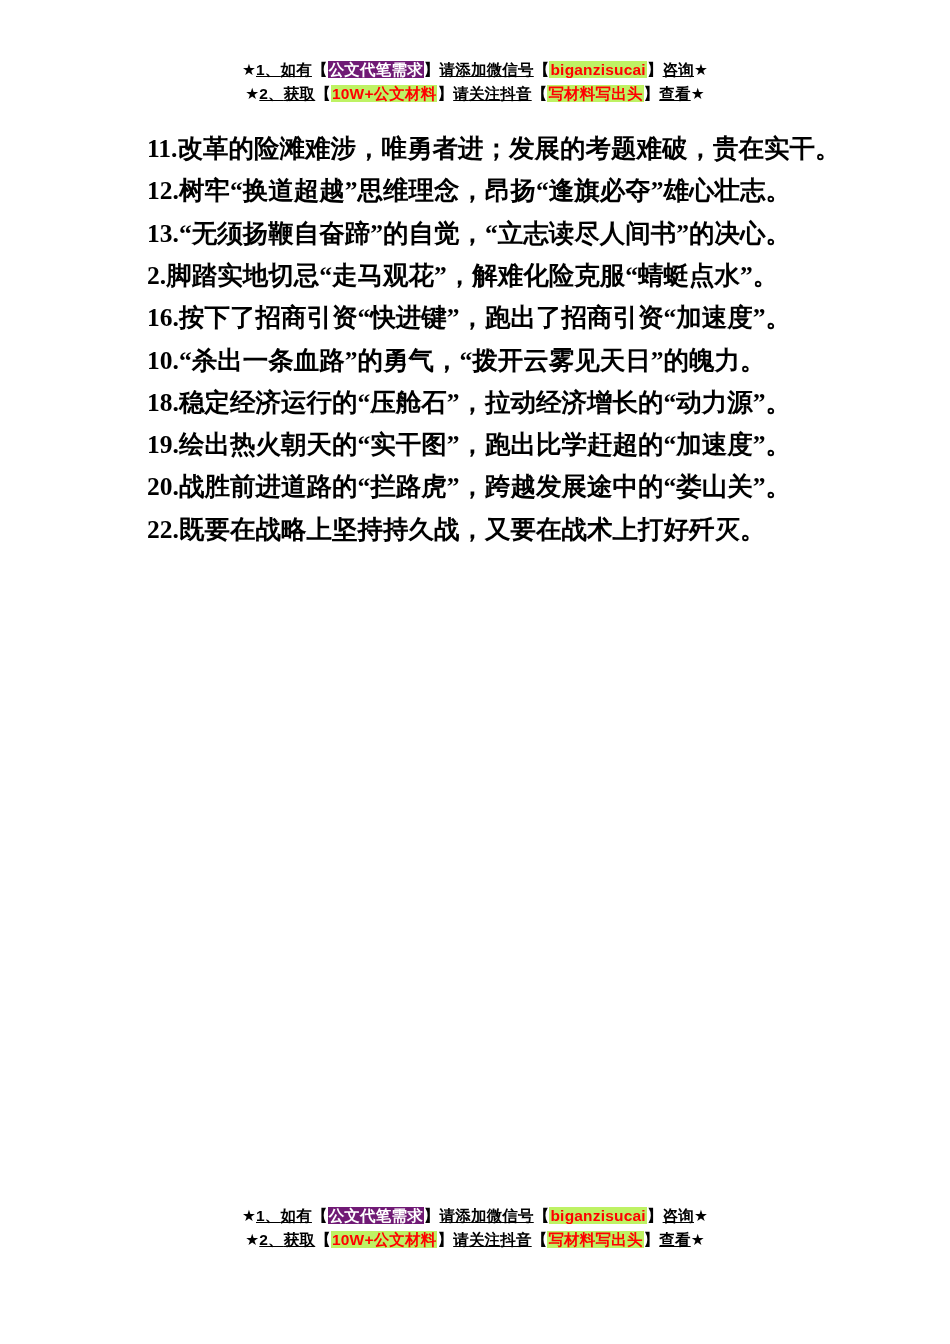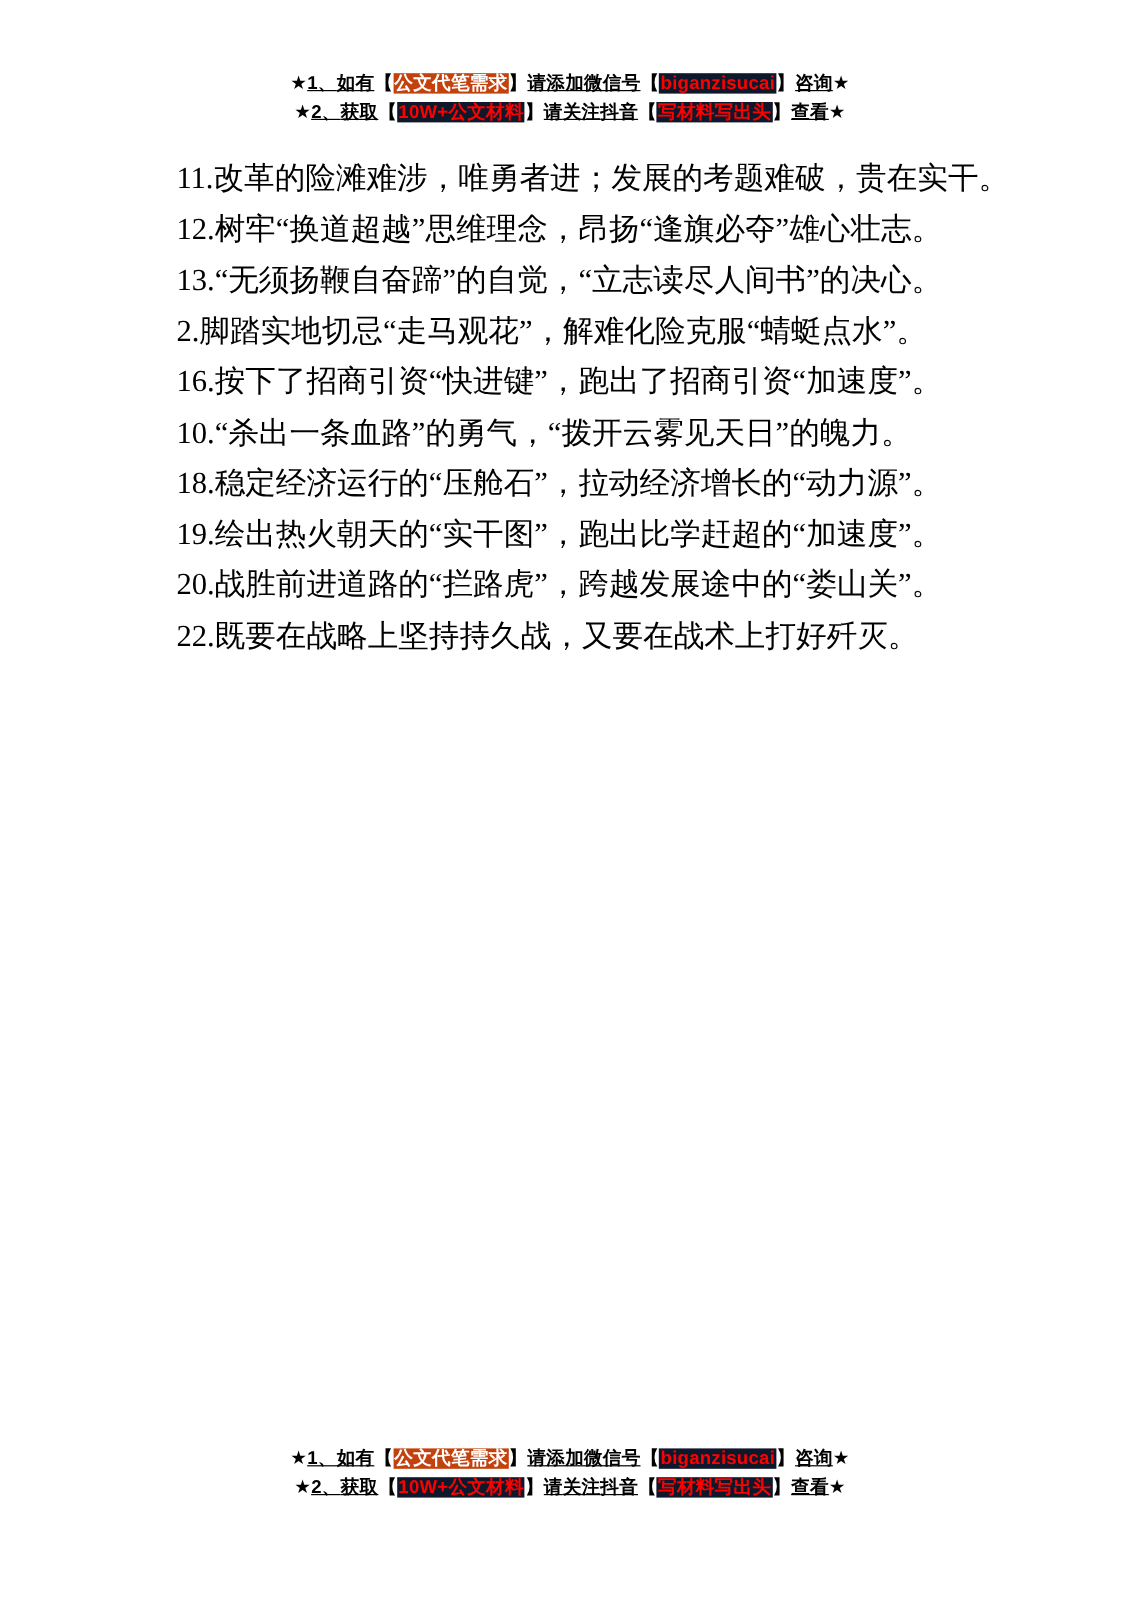--- a/index.html
+++ b/index.html
@@ -33,26 +33,26 @@
     line-height: 1.55;
     letter-spacing: 0.2px;
     white-space: nowrap;
   }
   .promo .line {
     display: block;
   }
   .promo .star { color: #000; }
   .promo .plain { color: #000; text-decoration: underline; }
   .promo .hl-red {
-    background: #c2410c;
+    background: #701a75;
     color: #FFFFFF;
     padding: 0 1px;
   }
   .promo .hl-yellow-red {
-    background: #0f172a;
+    background: #bef264;
     color: #FF0000;
     padding: 0 1px;
   }
   .promo .bracket { color: #000; }
   .promo .under { text-decoration: underline; }
 
   .top-promo { margin-bottom: 22px; }
   .bottom-promo { margin-top: auto; padding-bottom: 52px; }
 
   
@@ -61,20 +61,21 @@
   }
   .para {
     font-family: "Liberation Serif", "DejaVu Serif", serif;
     font-size: 25.5px;
     line-height: 1.62;
     text-indent: 51px;
     margin: 0 0 1px 0;
     text-align: justify;
     text-justify: inter-ideograph;
     word-break: break-all;
+    font-weight: bold;
   }
 </style>
 </head>
 <body>
 
 <div class="page">
 
   <div class="promo top-promo">
     <span class="line">
       <span class="star">★</span><span class="plain under">1、</span><span class="plain under">如有</span><span class="bracket">【</span><span class="hl-red">公文代笔需求</span><span class="bracket">】</span><span class="plain under">请添加微信号</span><span class="bracket">【</span><span class="hl-yellow-red">biganzisucai</span><span class="bracket">】</span><span class="plain">咨询</span><span class="star">★</span>

